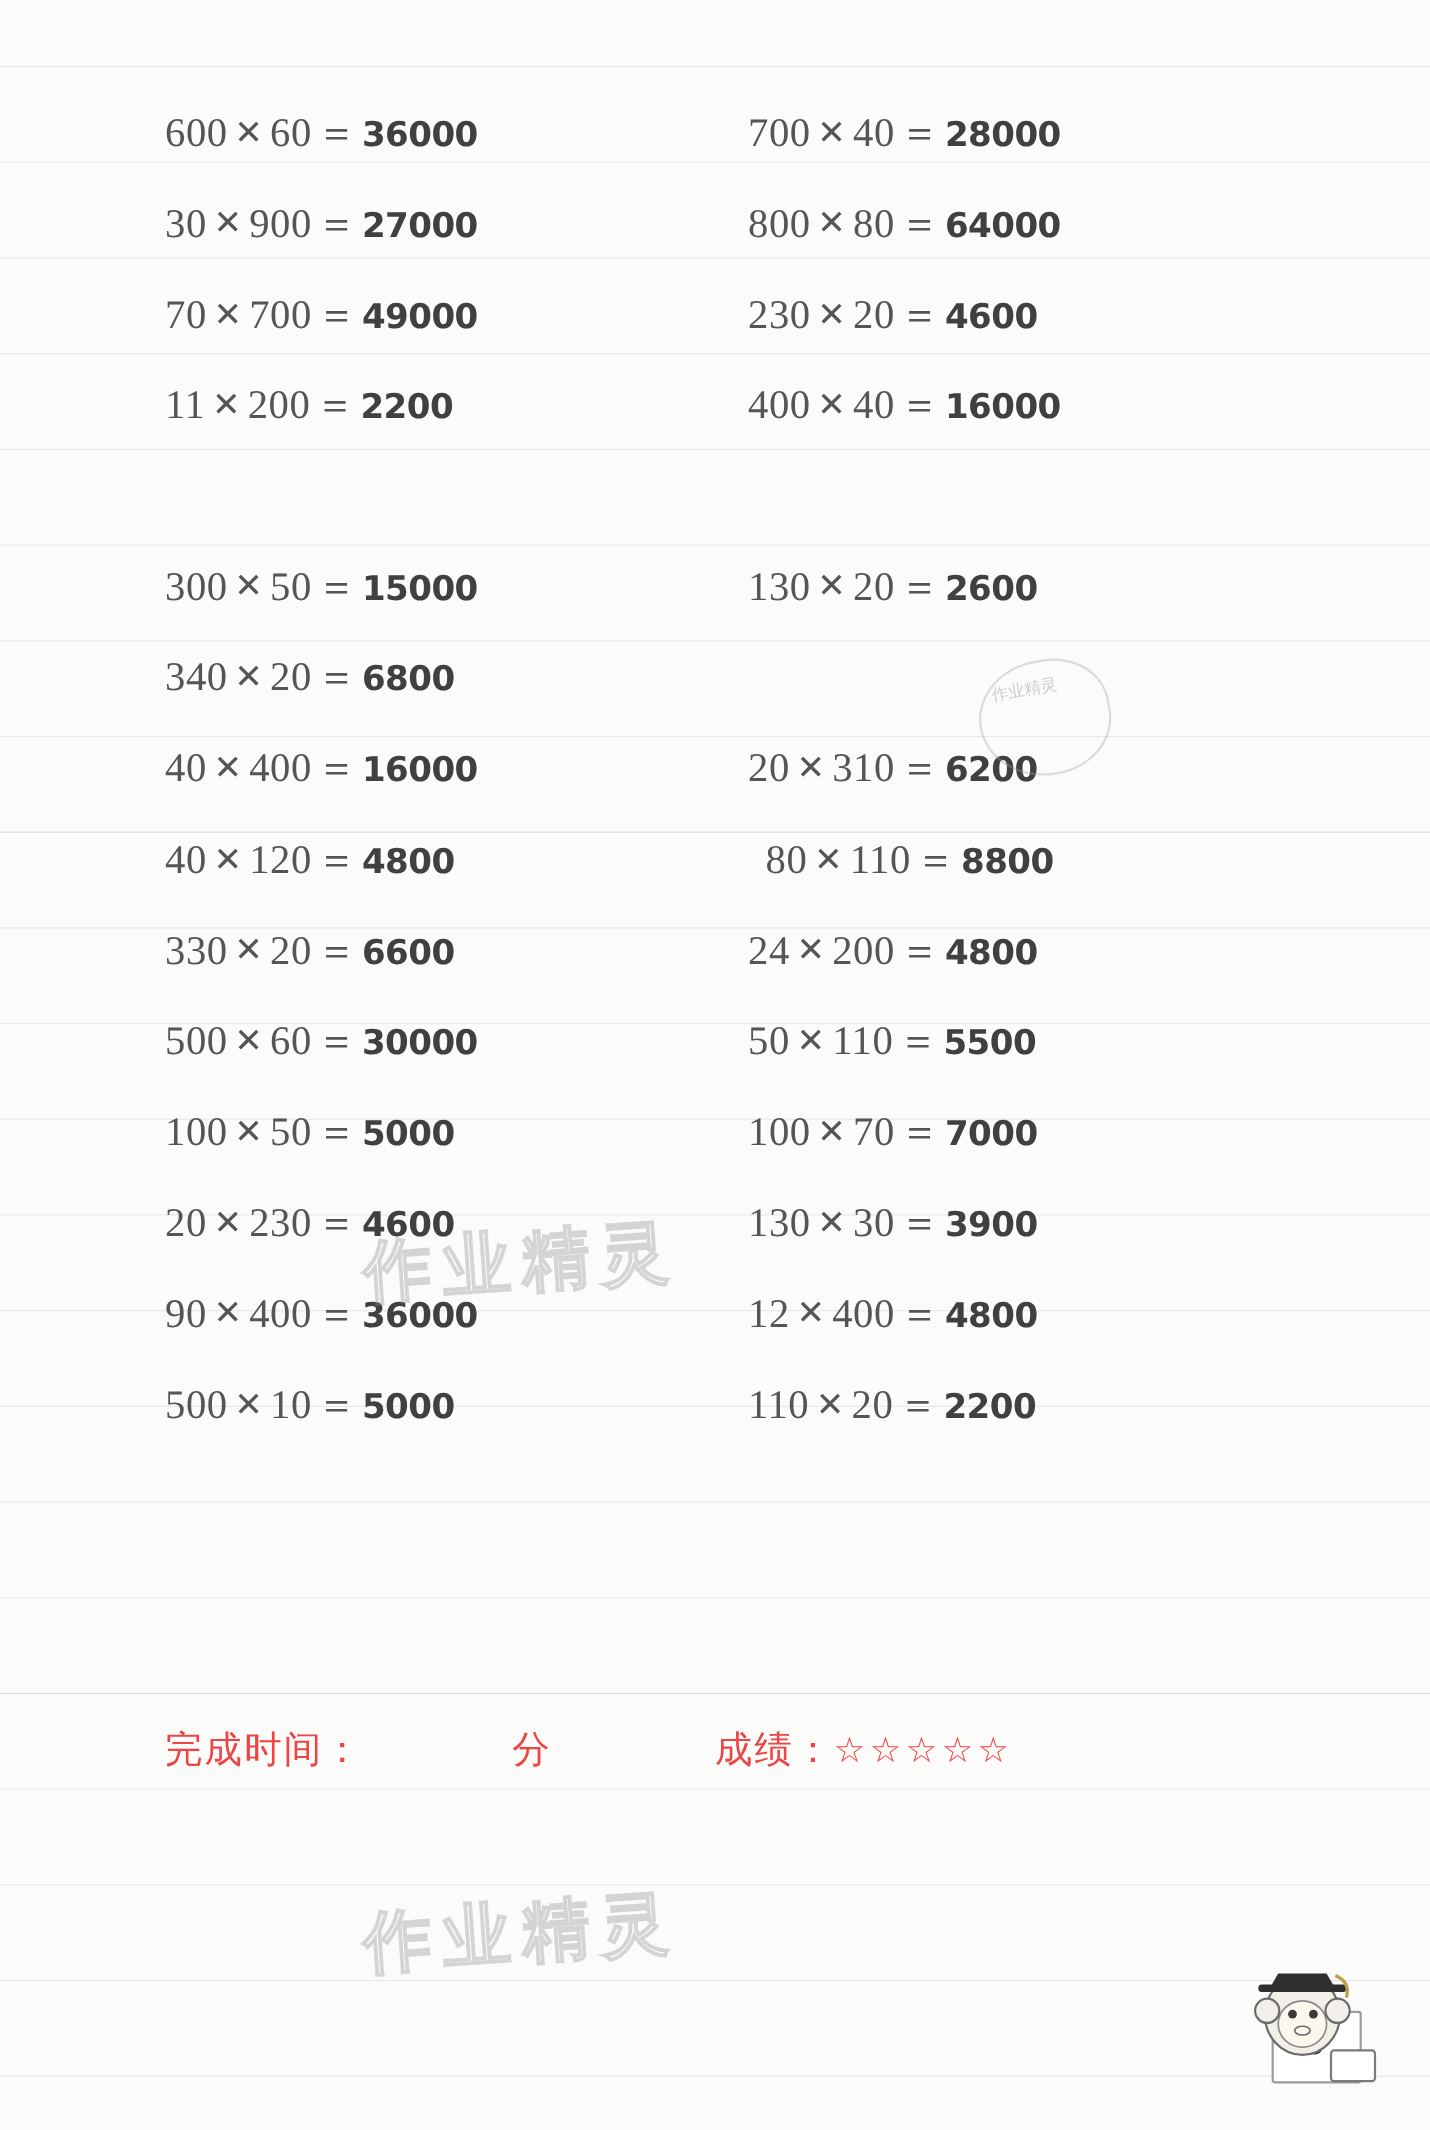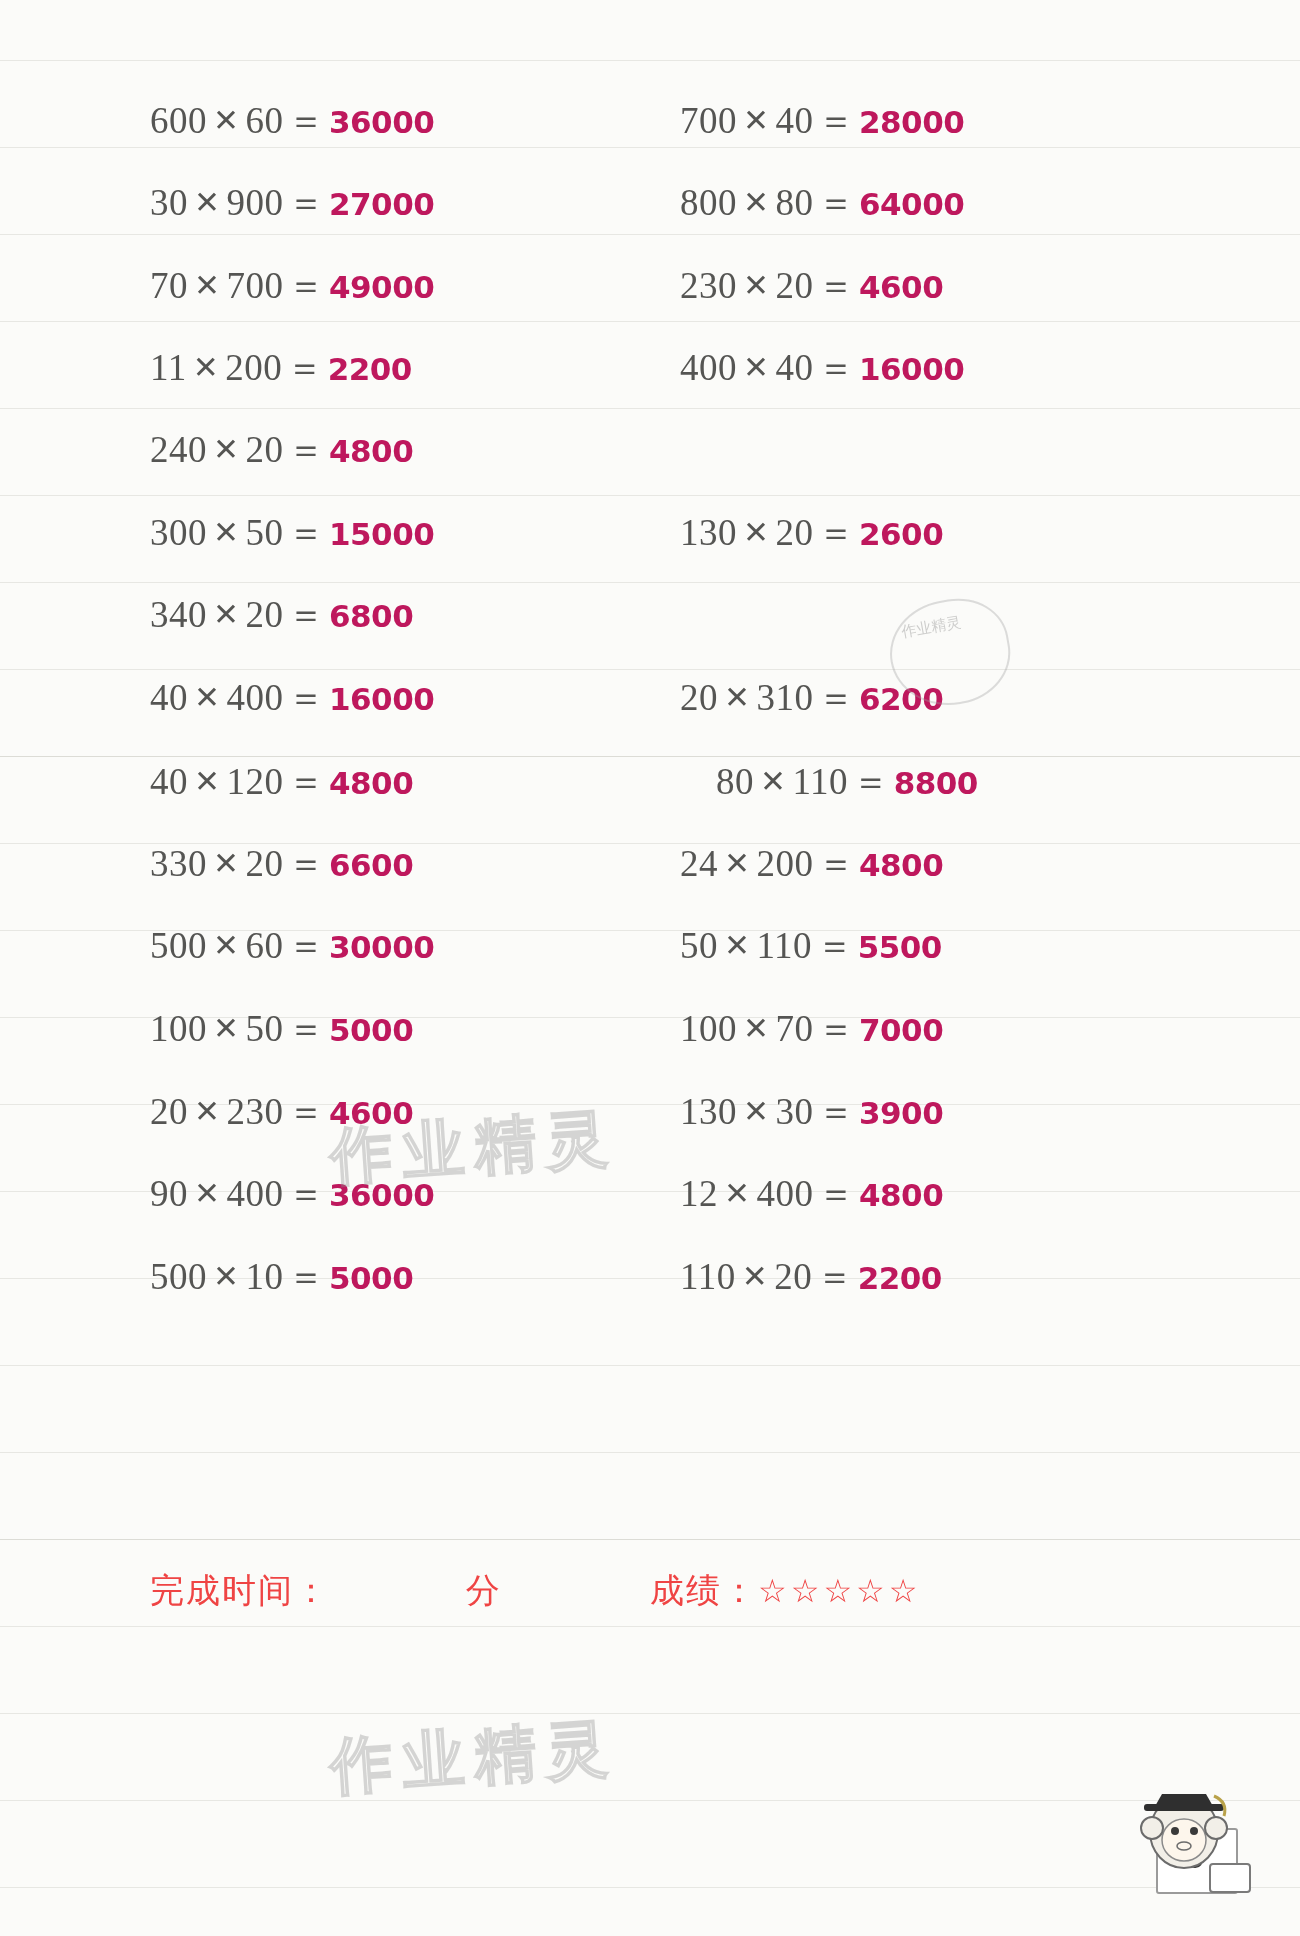--- a/index.html
+++ b/index.html
@@ -47,21 +47,21 @@
   .expr {
     font-family: "Liberation Serif", serif;
     color: #555553;
   }
   .times { font-size: 31px; padding: 0 6px; position: relative; top: -2px;}
   .eq { padding: 0 4px; }
   .ans {
     font-family: "DejaVu Sans", sans-serif;
     font-weight: 700;
     font-size: 31px;
-    color: #be185d;
+    color: #404040;
     letter-spacing: -0.5px;
     margin-top: 45px;
   }
 
   .footer {
     position: absolute;
     left: 150px;
     top: 1568px;
     font-size: 34px;
     color: #ef4444;
@@ -166,38 +166,37 @@
       <div class="rule" style="top: 1713px;"></div>
       <div class="rule" style="top: 1800px;"></div>
       <div class="rule" style="top: 1887px;"></div>
     </div>
 
   <div class="sheet" id="problems">
       <div class="problem" style="left: 150px; top: 96px;"><span class="expr">600</span><span class="expr times">✕</span><span class="expr">60</span><span class="expr eq">＝</span><span class="ans">36000</span></div>
       <div class="problem" style="left: 150px; top: 178px;"><span class="expr">30</span><span class="expr times">✕</span><span class="expr">900</span><span class="expr eq">＝</span><span class="ans">27000</span></div>
       <div class="problem" style="left: 150px; top: 261px;"><span class="expr">70</span><span class="expr times">✕</span><span class="expr">700</span><span class="expr eq">＝</span><span class="ans">49000</span></div>
       <div class="problem" style="left: 150px; top: 343px;"><span class="expr">11</span><span class="expr times">✕</span><span class="expr">200</span><span class="expr eq">＝</span><span class="ans">2200</span></div>
-      <div class="problem" style="left: 150px; top: 425px;"><span class="expr">240</span><span class="expr times">✕</span><span class="expr">20</span><span class="expr eq">＝</span><span class="ans">4800</span></div>
       <div class="problem" style="left: 150px; top: 508px;"><span class="expr">300</span><span class="expr times">✕</span><span class="expr">50</span><span class="expr eq">＝</span><span class="ans">15000</span></div>
       <div class="problem" style="left: 150px; top: 590px;"><span class="expr">340</span><span class="expr times">✕</span><span class="expr">20</span><span class="expr eq">＝</span><span class="ans">6800</span></div>
       <div class="problem" style="left: 150px; top: 673px;"><span class="expr">40</span><span class="expr times">✕</span><span class="expr">400</span><span class="expr eq">＝</span><span class="ans">16000</span></div>
       <div class="problem" style="left: 150px; top: 757px;"><span class="expr">40</span><span class="expr times">✕</span><span class="expr">120</span><span class="expr eq">＝</span><span class="ans">4800</span></div>
       <div class="problem" style="left: 150px; top: 839px;"><span class="expr">330</span><span class="expr times">✕</span><span class="expr">20</span><span class="expr eq">＝</span><span class="ans">6600</span></div>
       <div class="problem" style="left: 150px; top: 921px;"><span class="expr">500</span><span class="expr times">✕</span><span class="expr">60</span><span class="expr eq">＝</span><span class="ans">30000</span></div>
       <div class="problem" style="left: 150px; top: 1004px;"><span class="expr">100</span><span class="expr times">✕</span><span class="expr">50</span><span class="expr eq">＝</span><span class="ans">5000</span></div>
       <div class="problem" style="left: 150px; top: 1087px;"><span class="expr">20</span><span class="expr times">✕</span><span class="expr">230</span><span class="expr eq">＝</span><span class="ans">4600</span></div>
       <div class="problem" style="left: 150px; top: 1169px;"><span class="expr">90</span><span class="expr times">✕</span><span class="expr">400</span><span class="expr eq">＝</span><span class="ans">36000</span></div>
       <div class="problem" style="left: 150px; top: 1252px;"><span class="expr">500</span><span class="expr times">✕</span><span class="expr">10</span><span class="expr eq">＝</span><span class="ans">5000</span></div>
       <div class="problem" style="left: 680px; top: 96px;"><span class="expr">700</span><span class="expr times">✕</span><span class="expr">40</span><span class="expr eq">＝</span><span class="ans">28000</span></div>
       <div class="problem" style="left: 680px; top: 178px;"><span class="expr">800</span><span class="expr times">✕</span><span class="expr">80</span><span class="expr eq">＝</span><span class="ans">64000</span></div>
       <div class="problem" style="left: 680px; top: 261px;"><span class="expr">230</span><span class="expr times">✕</span><span class="expr">20</span><span class="expr eq">＝</span><span class="ans">4600</span></div>
       <div class="problem" style="left: 680px; top: 343px;"><span class="expr">400</span><span class="expr times">✕</span><span class="expr">40</span><span class="expr eq">＝</span><span class="ans">16000</span></div>
       <div class="problem" style="left: 680px; top: 508px;"><span class="expr">130</span><span class="expr times">✕</span><span class="expr">20</span><span class="expr eq">＝</span><span class="ans">2600</span></div>
       <div class="problem" style="left: 680px; top: 673px;"><span class="expr">20</span><span class="expr times">✕</span><span class="expr">310</span><span class="expr eq">＝</span><span class="ans">6200</span></div>
-      <div class="problem" style="left: 716px; top: 757px; text-align: right;"><span class="expr">80</span><span class="expr times">✕</span><span class="expr">110</span><span class="expr eq">＝</span><span class="ans">8800</span></div>
+      <div class="problem" style="left: 696px; top: 757px; text-align: right;"><span class="expr">80</span><span class="expr times">✕</span><span class="expr">110</span><span class="expr eq">＝</span><span class="ans">8800</span></div>
       <div class="problem" style="left: 680px; top: 839px;"><span class="expr">24</span><span class="expr times">✕</span><span class="expr">200</span><span class="expr eq">＝</span><span class="ans">4800</span></div>
       <div class="problem" style="left: 680px; top: 921px;"><span class="expr">50</span><span class="expr times">✕</span><span class="expr">110</span><span class="expr eq">＝</span><span class="ans">5500</span></div>
       <div class="problem" style="left: 680px; top: 1004px;"><span class="expr">100</span><span class="expr times">✕</span><span class="expr">70</span><span class="expr eq">＝</span><span class="ans">7000</span></div>
       <div class="problem" style="left: 680px; top: 1087px;"><span class="expr">130</span><span class="expr times">✕</span><span class="expr">30</span><span class="expr eq">＝</span><span class="ans">3900</span></div>
       <div class="problem" style="left: 680px; top: 1169px;"><span class="expr">12</span><span class="expr times">✕</span><span class="expr">400</span><span class="expr eq">＝</span><span class="ans">4800</span></div>
       <div class="problem" style="left: 680px; top: 1252px;"><span class="expr">110</span><span class="expr times">✕</span><span class="expr">20</span><span class="expr eq">＝</span><span class="ans">2200</span></div>
     </div>
 
   <div class="seal">作业精灵</div>
 

